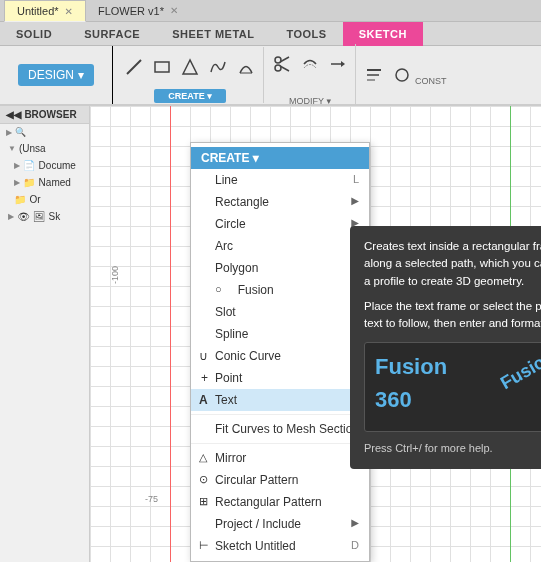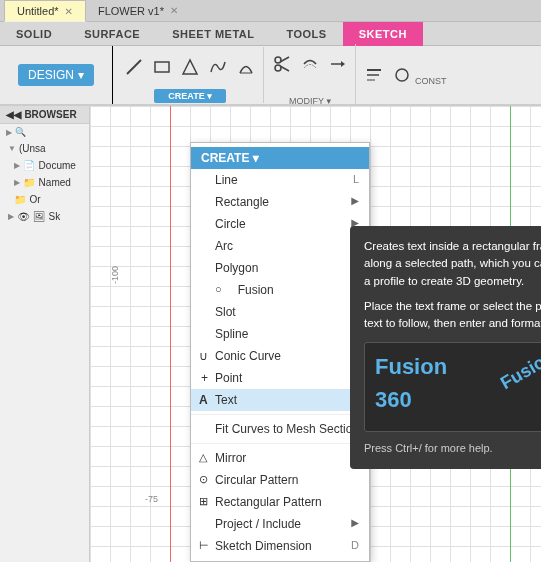--- a/index.html
+++ b/index.html
@@ -587,21 +587,21 @@
         <span>Rectangular Pattern</span>
       </div>
 
       <div class="menu-item">
         <span>Project / Include</span>
         <span class="arrow">▶</span>
       </div>
 
       <div class="menu-item">
         <span style="position:absolute;left:8px;font-size:11px;">⊢</span>
-        <span style="flex:1">Sketch Dimension</span>
+        <span style="flex:1">Sketch Untitled</span>
         <span class="shortcut">D</span>
       </div>
     </div>
 
     <div class="tooltip-box">
       <p>Creates text inside a rectangular frame or along a selected path, which you can use as a profile to create 3D geometry.</p>
       <p>Place the text frame or select the path for text to follow, then enter and format your text.</p>
       <div class="tooltip-preview">
         <div class="fusion-text-preview">
           <span>Fusion</span><br>

